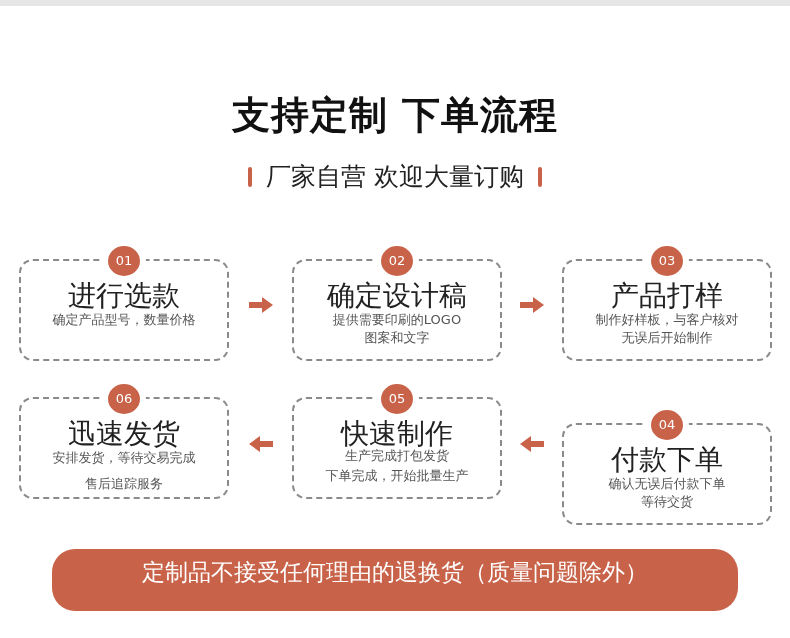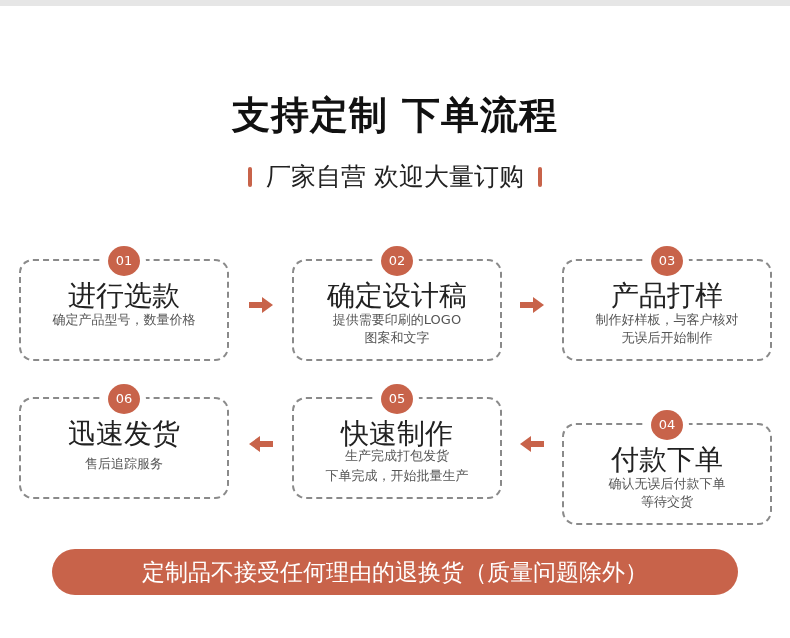--- a/index.html
+++ b/index.html
@@ -8,21 +8,21 @@
   .topbar { position: absolute; left: 0; top: 0; width: 790px; height: 6px; background: #e6e6e6; }
   .title { position: absolute; left: 0; top: 80px; width: 790px; text-align: center; font-size: 38px; font-weight: bold; color: #111; letter-spacing: 1px; line-height: 70px; }
   .subtitle-wrap { position: absolute; left: 0; top: 160px; width: 790px; display: flex; justify-content: center; align-items: center; gap: 14px; }
   .bar { width: 4px; height: 20px; background: #c8634a; border-radius: 2px; }
   .subtitle { font-size: 25px; color: #222; line-height: 34px; }
   .card { position: absolute; width: 210px; height: 102px; border: 2px dashed #8a8a8a; border-radius: 14px; background: #fff; text-align: center; }
   .badge { position: absolute; left: 50%; top: -15px; transform: translateX(-50%); width: 32px; height: 30px; border-radius: 50%; background: #c8634a; color: #fff; font-size: 13px; line-height: 30px; text-align: center; box-shadow: 0 0 0 6px #fff; }
   .card-title { margin-top: 22px; font-size: 28px; color: #222; line-height: 26px; }
   .card-desc { margin-top: 2px; font-size: 13px; color: #555; line-height: 18px; }
   .arrow { position: absolute; width: 24px; height: 16px; }
-  .note { position: absolute; left: 52px; top: 549px; width: 686px; height: 46px; border-radius: 23px; background: #c8634a; color: #fff; font-size: 23px; line-height: 46px; text-align: center; }
+  .note { position: absolute; left: 52px; top: 549px; width: 686px; height: 62px; border-radius: 23px; background: #c8634a; color: #fff; font-size: 23px; line-height: 46px; text-align: center; }
 </style>
 </head>
 <body>
 
 <div class="topbar"></div>
 
 <h1 class="title">支持定制 下单流程</h1>
 
 <div class="subtitle-wrap">
   <span class="bar"></span>
@@ -54,20 +54,21 @@
 <div class="card" style="left:562px; top:259px;">
   <span class="badge">03</span>
   <div class="card-title">产品打样</div>
   <div class="card-desc">制作好样板，与客户核对</div>
   <div class="card-desc" style="margin-top:0">无误后开始制作</div>
 </div>
 
 <div class="card" style="left:19px; top:397px;">
   <span class="badge">06</span>
   <div class="card-title">迅速发货</div>
+  <div class="card-desc">安排发货，等待交易完成</div>
   <div class="card-desc" style="margin-top:8px">售后追踪服务</div>
 </div>
 
 <svg class="arrow" style="left:249px; top:436px;" viewBox="0 0 24 16">
   <path d="M24 5 H11 V0 L0 8 L11 16 V11 H24 Z" fill="#c8634a"></path>
 </svg>
 
 <div class="card" style="left:292px; top:397px;">
   <span class="badge">05</span>
   <div class="card-title">快速制作</div>

